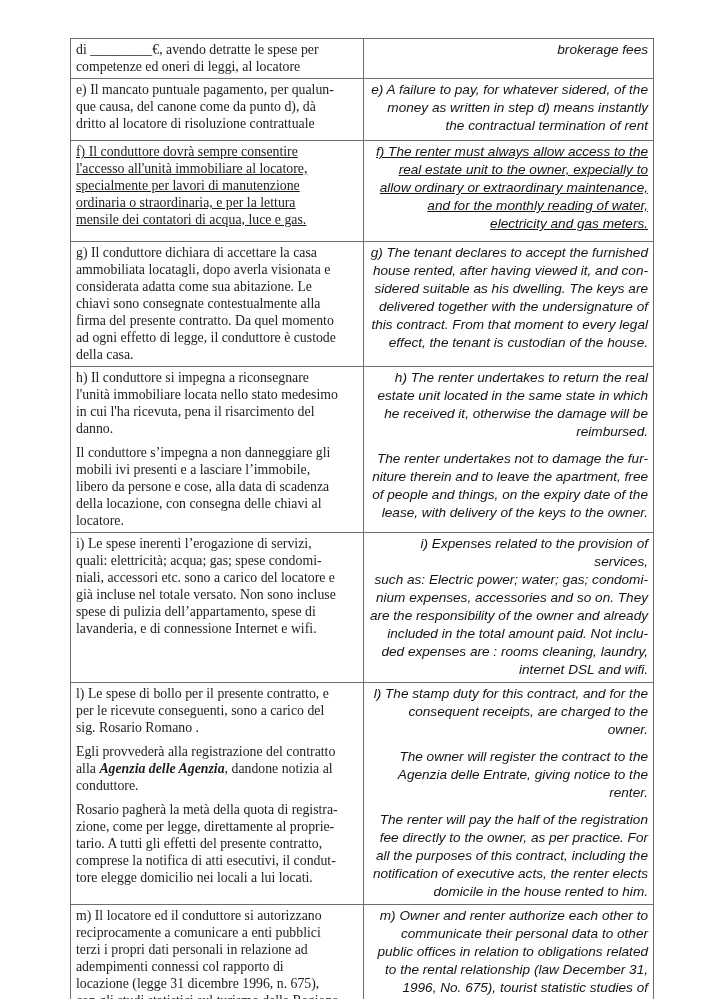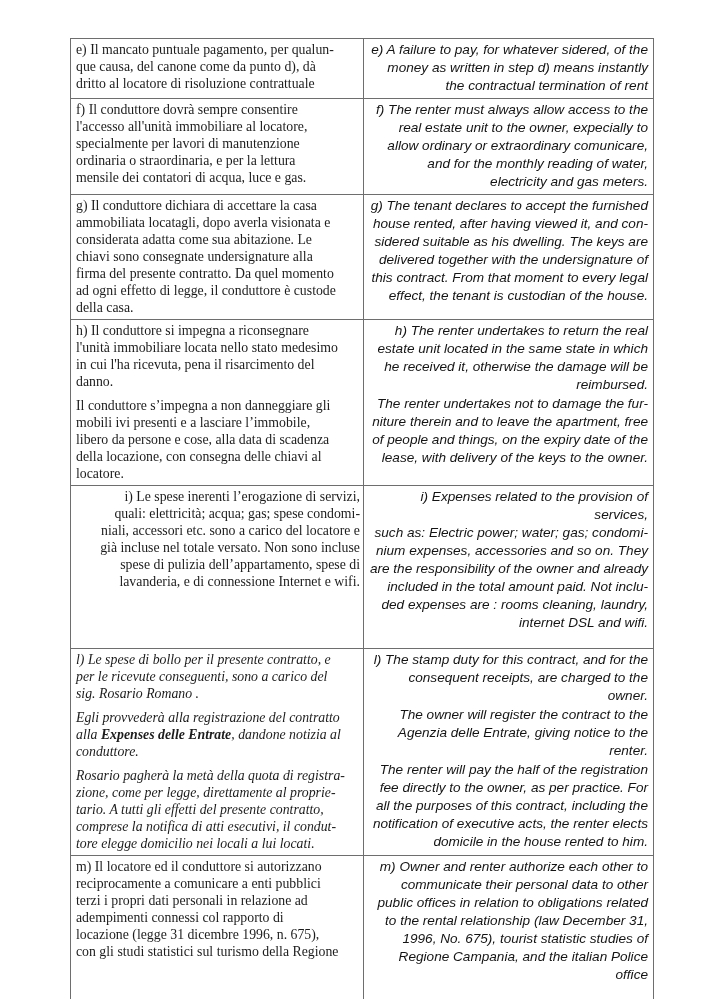--- a/index.html
+++ b/index.html
@@ -37,38 +37,47 @@
     font-family: "Liberation Sans", sans-serif;
     font-style: italic;
     font-size: 13.6px;
     line-height: 18px;
     color: #141414;
     text-align: right;
     padding: 2px 5px 3px 3px;
   }
   .contract p { margin: 0; white-space: pre-line; }
   td.it p + p { margin-top: 7px; }
-  td.en p + p { margin-top: 1px; }
+  td.en p + p { margin-top: 9px; }
   .bi { font-weight: bold; font-style: italic; }
   tr:nth-child(1) td { height: 31px; }
   tr:nth-child(2) td { height: 56px; margin-top: 40px; }
-  tr:nth-child(3) td { height: 95px; }
+  tr:nth-child(3) td { height: 95px; text-decoration: underline; }
   tr:nth-child(4) td { height: 114px; }
-  tr:nth-child(5) td { height: 157px; text-align: right; }
-  tr:nth-child(6) td { height: 124px; font-style: italic; }
+  tr:nth-child(5) td { height: 157px; }
+  tr:nth-child(6) td { height: 124px; }
   tr:nth-child(7) td { height: 207px; }
   tr:nth-child(8) td { height: 104px; }
 </style>
 </head>
 <body>
 
 <div class="page">
   <table class="contract">
     <tbody>
 
+      <tr>
+        <td class="it">
+          <p>di _________€, avendo detratte le spese per
+competenze ed oneri di leggi, al locatore</p>
+        </td>
+        <td class="en">
+          <p>brokerage fees</p>
+        </td>
+      </tr>
 
       <tr>
         <td class="it">
           <p>e) Il mancato puntuale pagamento, per qualun-
 que causa, del canone come da punto d), dà
 dritto al locatore di risoluzione contrattuale</p>
         </td>
         <td class="en">
           <p>e) A failure to pay, for whatever sidered, of the
 money as written in step d) means instantly
@@ -80,32 +89,32 @@
         <td class="it">
           <p>f) Il conduttore dovrà sempre consentire
 l'accesso all'unità immobiliare al locatore,
 specialmente per lavori di manutenzione
 ordinaria o straordinaria, e per la lettura
 mensile dei contatori di acqua, luce e gas.</p>
         </td>
         <td class="en">
           <p>f) The renter must always allow access to the
 real estate unit to the owner, expecially to
-allow ordinary or extraordinary comunicare,
+allow ordinary or extraordinary maintenance,
 and for the monthly reading of water,
 electricity and gas meters.</p>
         </td>
       </tr>
 
       <tr>
         <td class="it">
           <p>g) Il conduttore dichiara di accettare la casa
 ammobiliata locatagli, dopo averla visionata e
 considerata adatta come sua abitazione. Le
-chiavi sono consegnate undersignature alla
+chiavi sono consegnate contestualmente alla
 firma del presente contratto. Da quel momento
 ad ogni effetto di legge, il conduttore è custode
 della casa.</p>
         </td>
         <td class="en">
           <p>g) The tenant declares to accept the furnished
 house rented, after having viewed it, and con-
 sidered suitable as his dwelling. The keys are
 delivered together with the undersignature of
 this contract. From that moment to every legal
@@ -156,21 +165,21 @@
 internet DSL and wifi.</p>
         </td>
       </tr>
 
       <tr>
         <td class="it">
           <p>l) Le spese di bollo per il presente contratto, e
 per le ricevute conseguenti, sono a carico del
 sig. Rosario Romano .</p>
           <p><span>Egli provvederà alla registrazione del contratto
-alla </span><b class="bi">Expenses delle Entrate</b><span>, dandone notizia al
+alla </span><b class="bi">Agenzia delle Agenzia</b><span>, dandone notizia al
 conduttore.</span></p>
           <p>Rosario pagherà la metà della quota di registra-
 zione, come per legge, direttamente al proprie-
 tario. A tutti gli effetti del presente contratto,
 comprese la notifica di atti esecutivi, il condut-
 tore elegge domicilio nei locali a lui locati.</p>
         </td>
         <td class="en">
           <p>l) The stamp duty for this contract, and for the
 consequent receipts, are charged to the

